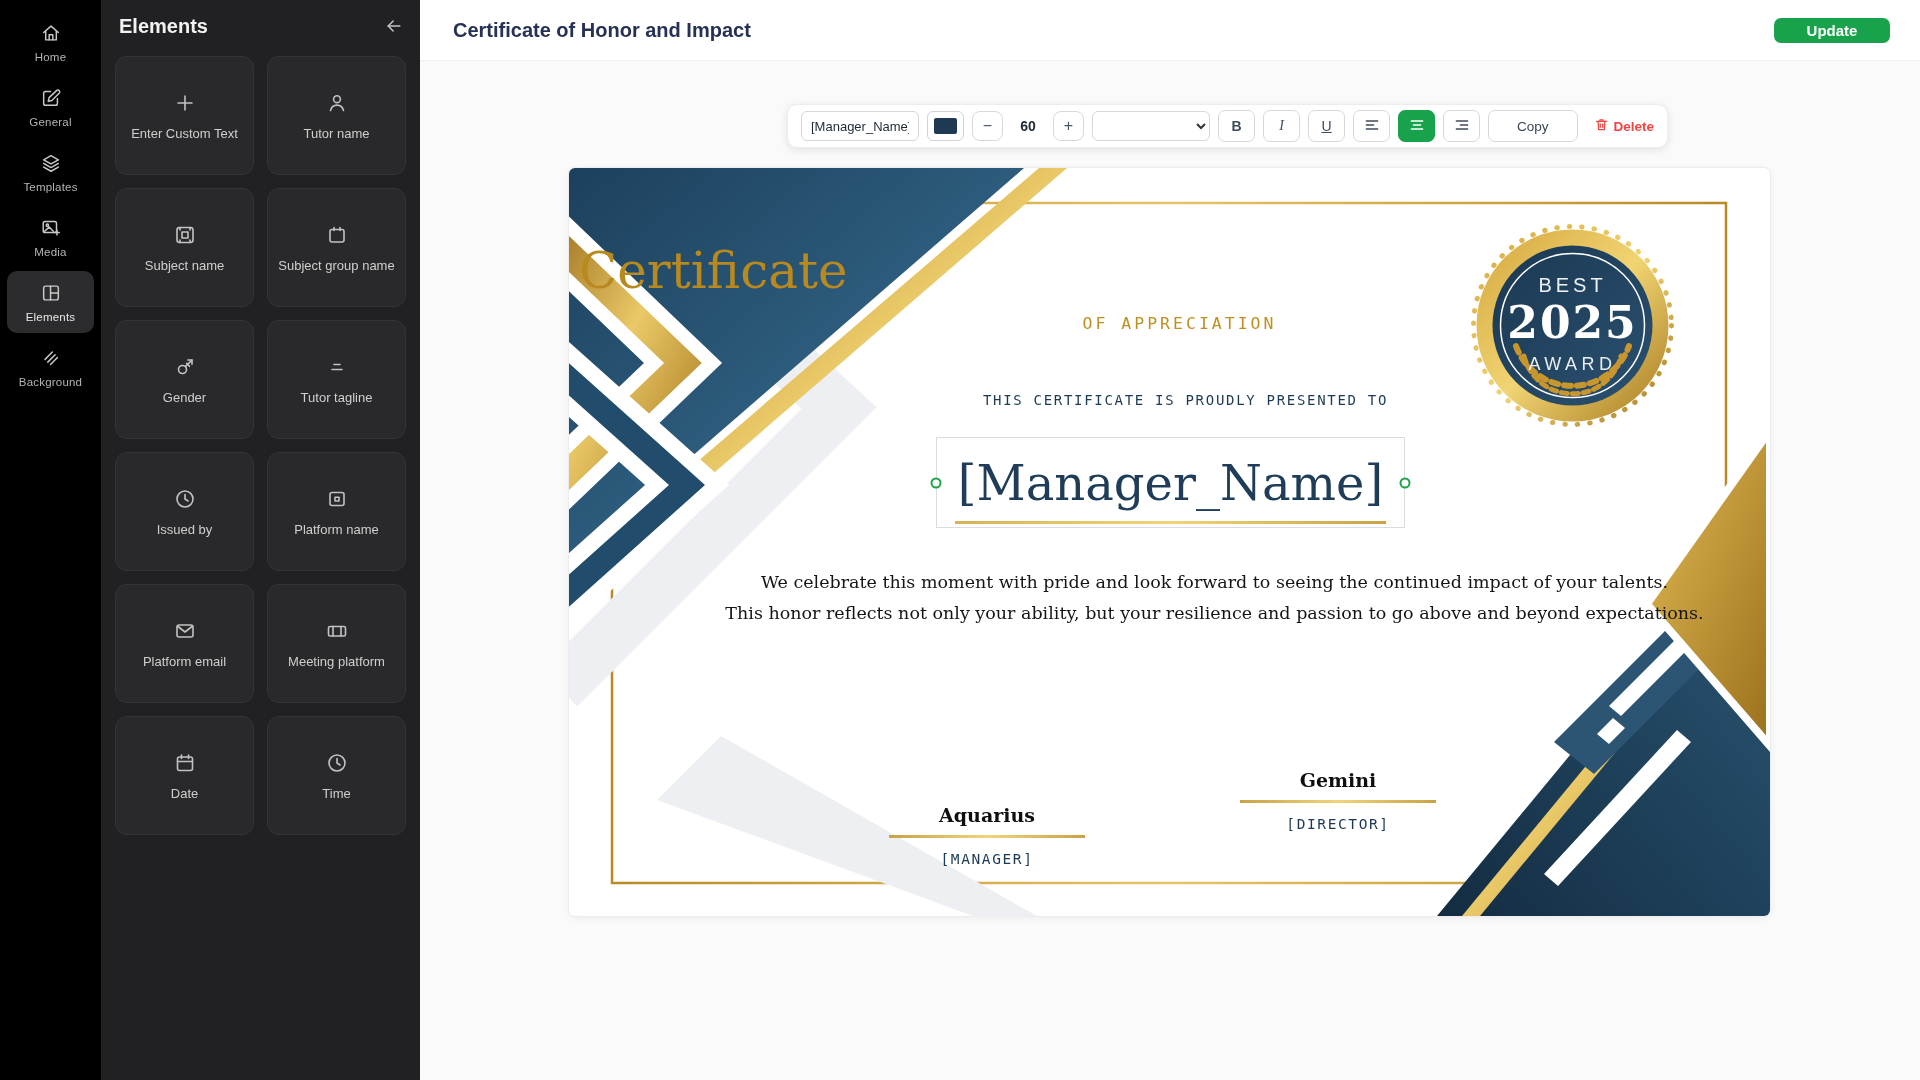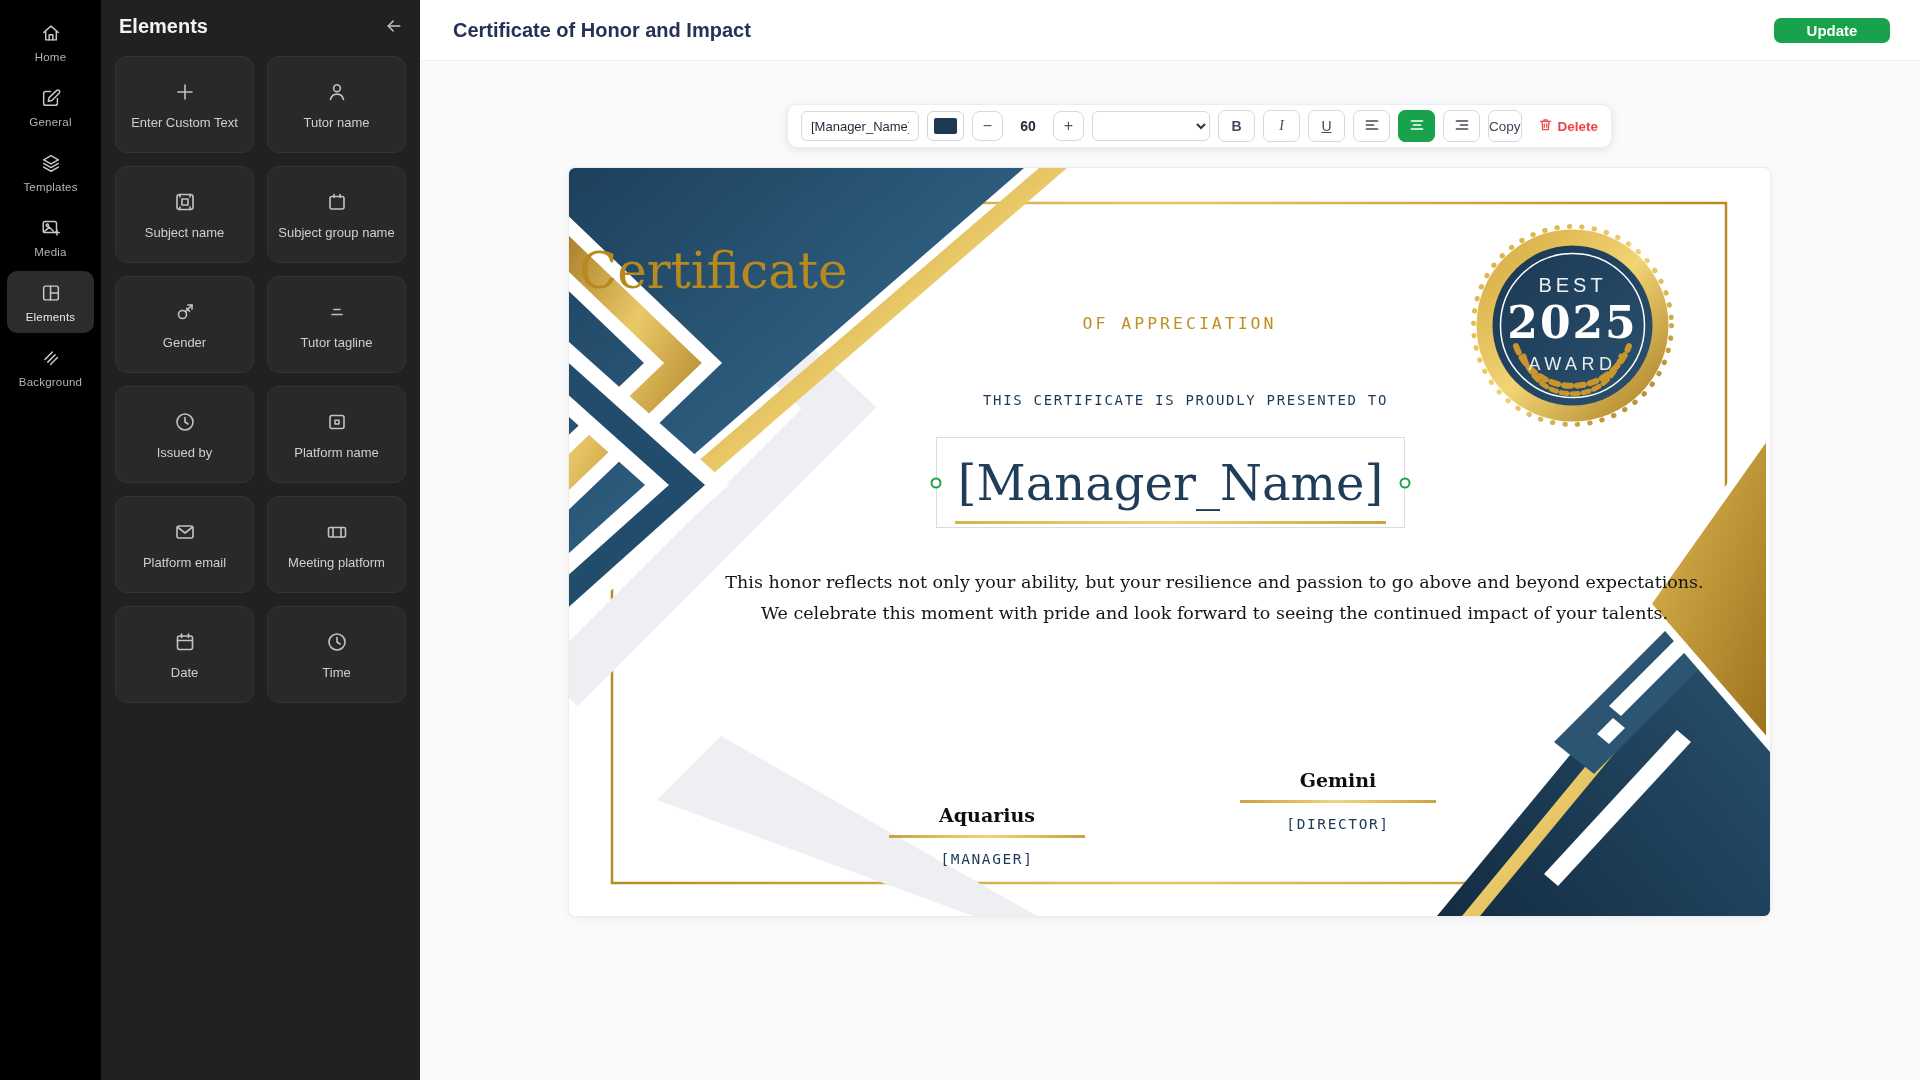--- a/index.html
+++ b/index.html
@@ -18,21 +18,21 @@
   .side-item.active .side-label { color:#e8e8e8; }
 
   
   .panel { width:319px; background:#212124; flex:none; }
   .panel-head { display:flex; align-items:center; justify-content:space-between;
                 padding:15px 16px 2px 18px; }
   .panel-title { color:#f2f2f2; font-size:20px; font-weight:bold; }
   .panel-back { background:none; border:none; color:#c4c4c6; cursor:pointer; height:22px; }
   .panel-back svg { width:20px; height:20px; }
   .grid { display:grid; grid-template-columns:1fr 1fr; gap:13px; padding:16px 14px; }
-  .card { background:#29292b; border:1px solid #343437; border-radius:12px; height:97px;
+  .card { background:#29292b; border:1px solid #343437; border-radius:12px; height:119px;
           display:flex; flex-direction:column; align-items:center; justify-content:center;
           gap:11px; cursor:pointer; }
   .card-icon { color:#c2c2c4; height:24px; }
   .card-icon svg { width:24px; height:24px; display:block; }
   .card-label { font-size:13px; color:#cfcfcf; }
 
   
   main { flex:1; position:relative; background:#fafafb; }
   .topbar { height:61px; background:#fff; border-bottom:1px solid #f0f0f2;
             display:flex; align-items:center; justify-content:space-between;
@@ -60,21 +60,21 @@
   .tb-select { width:118px; height:30px; border:1px solid #d5d9de; border-radius:6px;
                font-size:13px; color:#333; background:#fff; padding:0 6px; }
   .tb-fmt { width:37px; height:32px; border:1px solid #d5d9de; border-radius:7px;
             background:#fff; color:#3f4a5a; font-size:14px; cursor:pointer;
             display:flex; align-items:center; justify-content:center; }
   .tb-fmt.bold { font-weight:bold; }
   .tb-fmt.italic { font-style:italic; font-family:"Liberation Serif", serif; }
   .tb-fmt.underline { text-decoration:underline; }
   .tb-fmt svg { width:16px; height:16px; }
   .tb-fmt.active { background:#17a24b; border-color:#17a24b; color:#fff; }
-  .tb-copy { height:32px; padding:0 0; border:1px solid #d5d9de; border-radius:7px;
+  .tb-copy { height:32px; padding:0 28px; border:1px solid #d5d9de; border-radius:7px;
              background:#fff; color:#3a4556; font-size:13.5px; cursor:pointer; }
   .tb-delete { display:flex; align-items:center; gap:5px; border:none; background:none;
                color:#ee4444; font-size:13.5px; font-weight:bold; cursor:pointer;
                margin-left:8px; }
   .tb-delete svg { width:15px; height:15px; }
 
   
   .certificate { position:absolute; left:149px; top:107px; width:1201px; height:748px;
                  background:#fff; border-radius:6px; overflow:hidden;
                  box-shadow:0 0 0 1px #ececee, 0 2px 10px rgba(0,0,0,.06); }
@@ -461,22 +461,22 @@
         <div class="cert-presented">THIS CERTIFICATE IS PROUDLY PRESENTED TO</div>
 
         <div class="name-box">
           <div class="cert-name">[Manager_Name]</div>
           <div class="name-underline"></div>
           <div class="handle left"></div>
           <div class="handle right"></div>
         </div>
 
         <div class="cert-body">
+          <div>We celebrate this moment with pride and look forward to seeing the continued impact of your talents.</div>
           <div>This honor reflects not only your ability, but your resilience and passion to go above and beyond expectations.</div>
-          <div>We celebrate this moment with pride and look forward to seeing the continued impact of your talents.</div>
         </div>
 
         <div id="sig-wrap">
   <div class="sig" style="left: 320px; margin-top: 35px;">
     <div class="sig-name">Aquarius</div>
     <div class="sig-line"></div>
     <div class="sig-role">[MANAGER]</div>
   </div>
 
   <div class="sig" style="left: 671px;">

